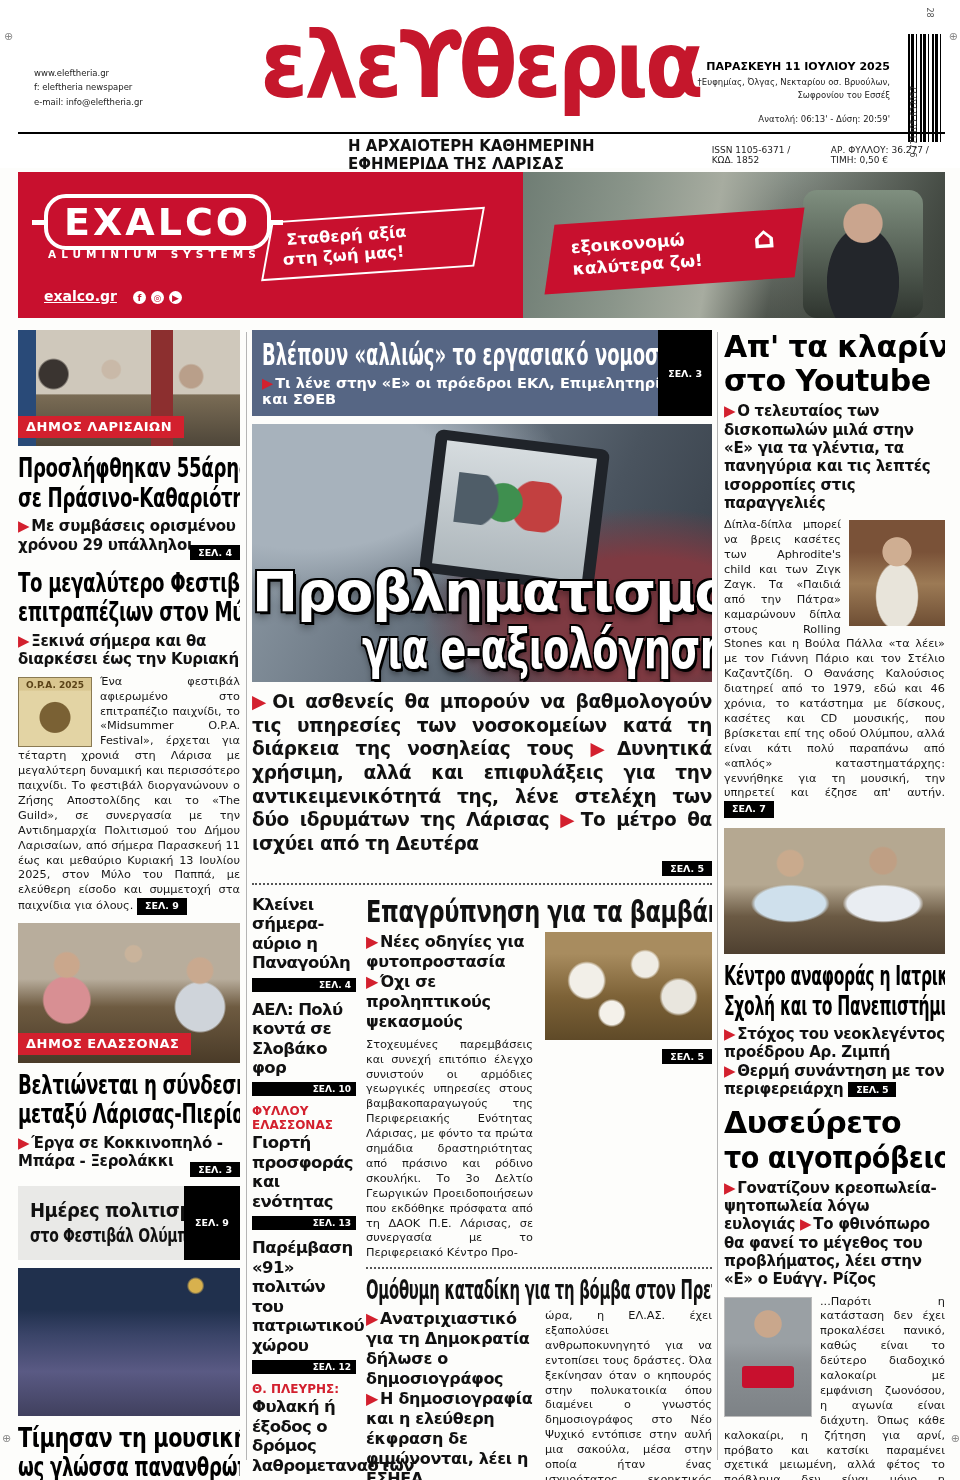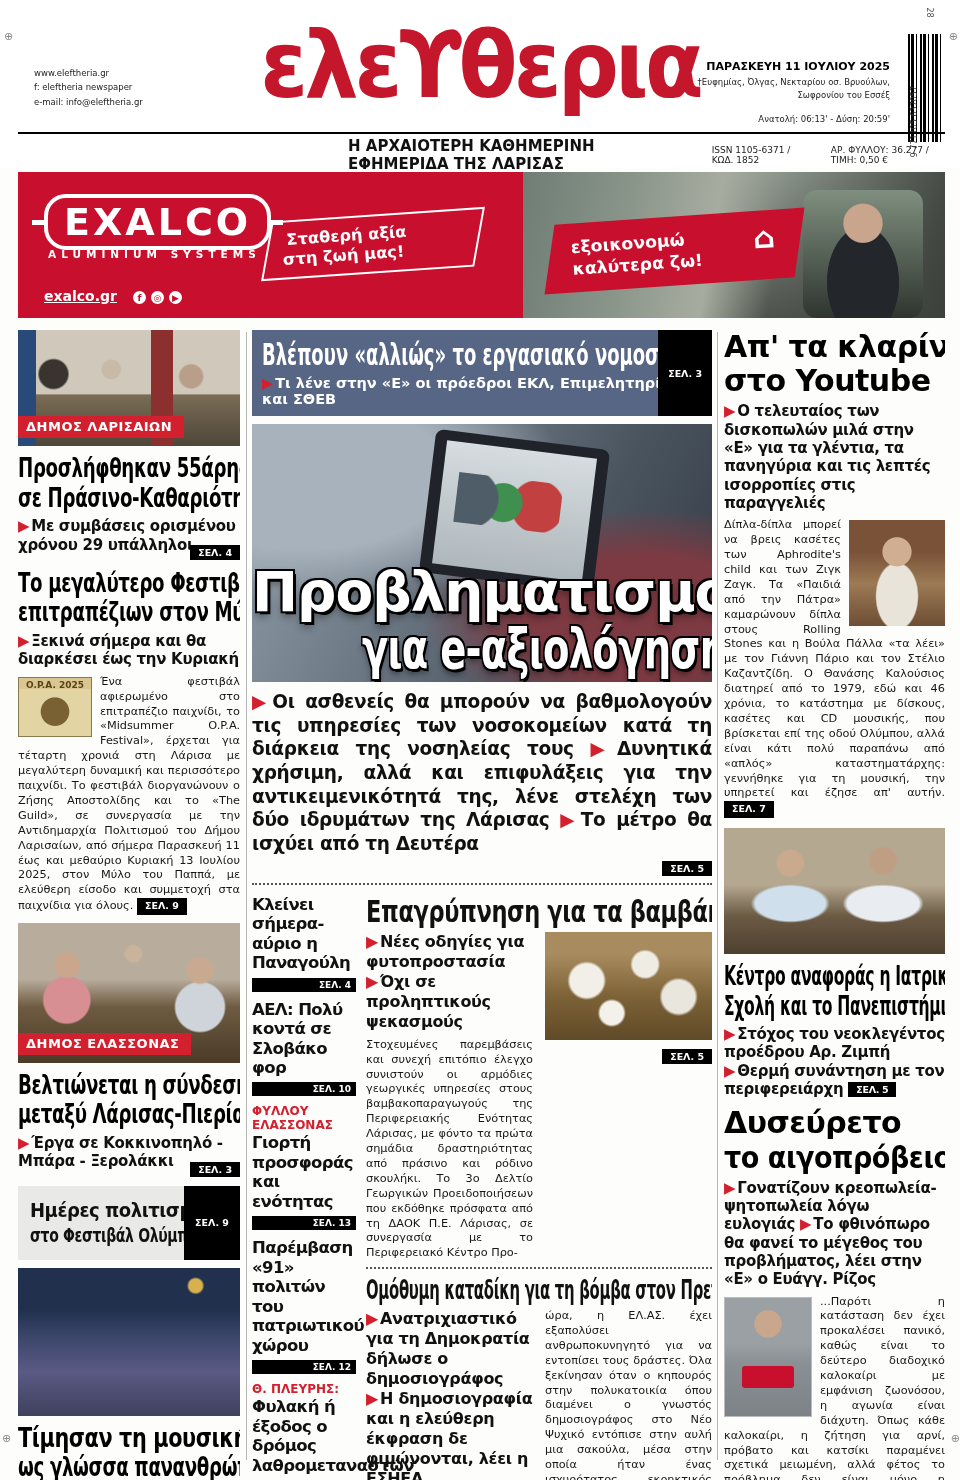--- a/index.html
+++ b/index.html
@@ -81,21 +81,21 @@
   .ph-elassona{height:140px;background:
       radial-gradient(circle at 22% 30%,#caa78c 0 6%,transparent 7%),
       radial-gradient(circle at 52% 22%,#c9b39b 0 5%,transparent 6%),
       radial-gradient(circle at 82% 34%,#c9a98f 0 6%,transparent 7%),
       radial-gradient(circle at 22% 55%,#d88f93 0 12%,transparent 13%),
       radial-gradient(circle at 82% 60%,#cfd4da 0 12%,transparent 13%),
       linear-gradient(180deg,#b8ad9c 0 40%,#6e5b41 60%,#4a3b28 100%);}
   .ph-concert{height:148px;background:
       radial-gradient(circle at 80% 12%,#d8b14e 0 3%,transparent 4%),
       linear-gradient(180deg,#20304d 0 28%,#3a4468 45%,#5a5a84 70%,#40405e 100%);}
-  .ph-opa{width:74px;height:60px;float:left;margin:2px 8px 2px 0;border:1px solid #8a7a52;background:
+  .ph-opa{width:74px;height:70px;float:left;margin:2px 8px 2px 0;border:1px solid #8a7a52;background:
       radial-gradient(circle at 50% 58%,#7a6134 0 28%,transparent 30%),
       linear-gradient(180deg,#d9c690 0 18%,#e3d4a4 19% 100%);}
   .graybox{background:#e9e9e7;display:flex;margin:8px 0;}
   .graybox .gb-t{flex:1;padding:12px 6px 12px 12px;font-weight:bold;overflow:hidden;}
   .graybox .gb-t .ln{display:block;white-space:nowrap;transform-origin:left center;font-size:20px;line-height:1.25;letter-spacing:-0.5px;}
   .graybox .gb-pg{width:56px;background:#000;color:#fff;font-size:9.5px;font-weight:bold;
       display:flex;align-items:center;justify-content:center;}
   
   .topbox{background:#566684;color:#fff;padding:8px 10px 9px;position:relative;}
   .topbox .t{font-weight:bold;overflow:hidden;}

